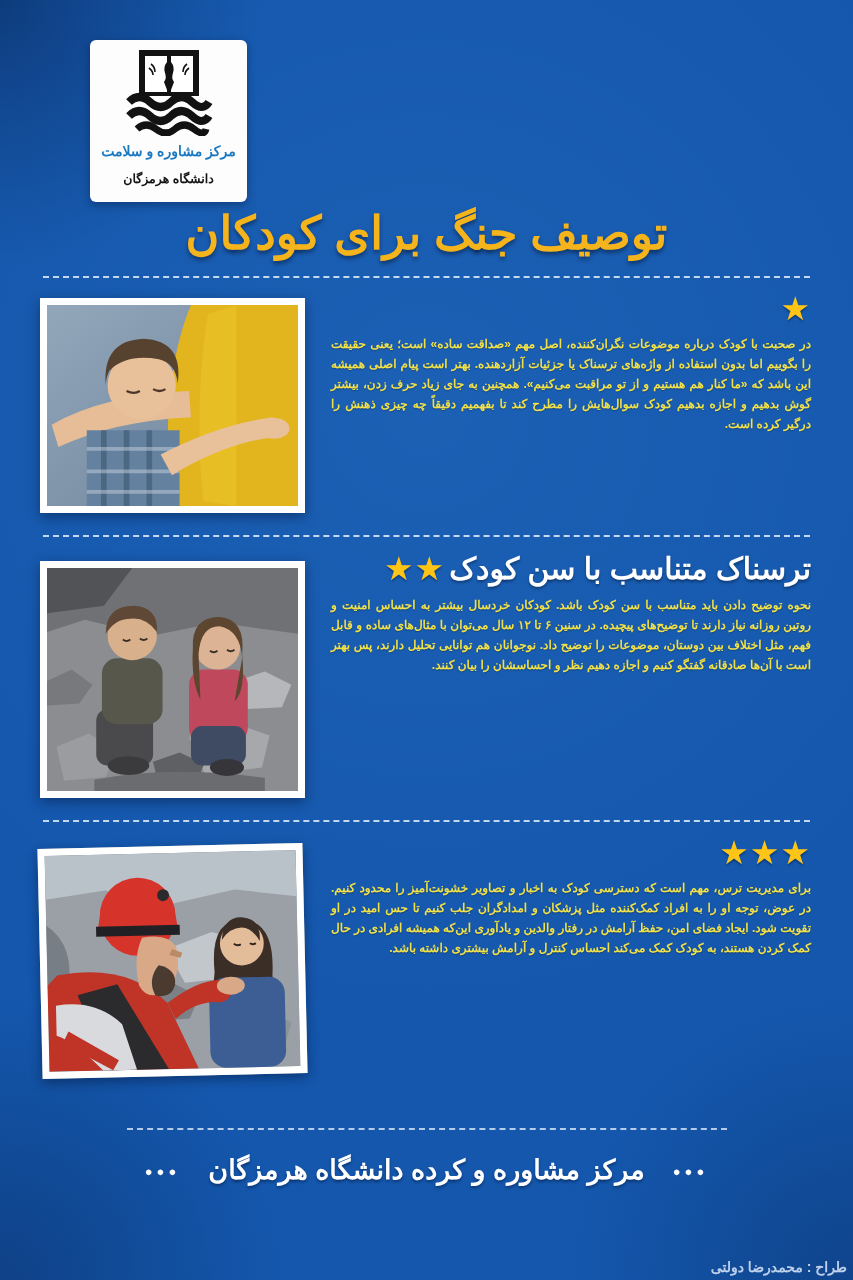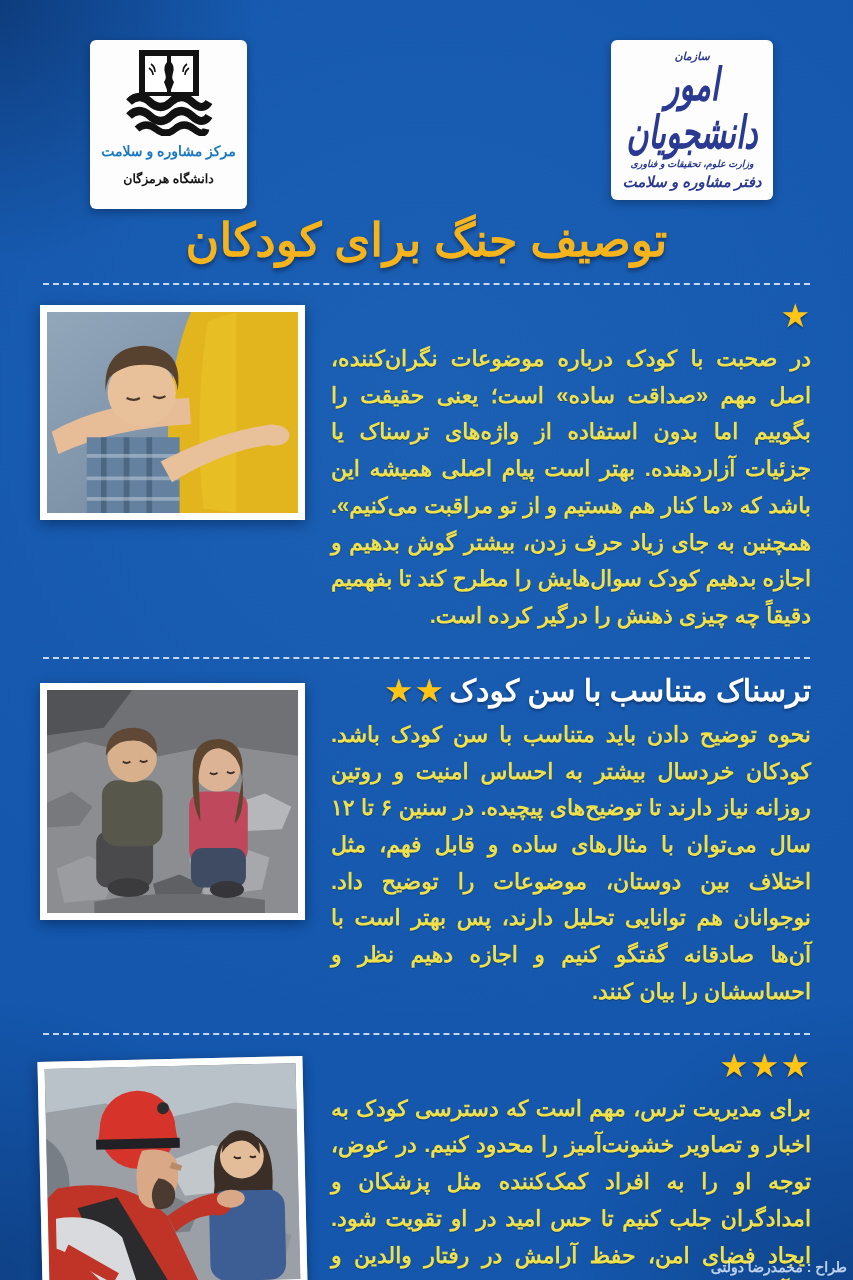--- a/index.html
+++ b/index.html
@@ -12,21 +12,21 @@
       radial-gradient(120% 80% at 50% 32%, rgba(46,118,198,.30), rgba(0,0,0,0) 62%),
       radial-gradient(55% 38% at 0% 0%,   rgba(4,24,62,.45),   rgba(0,0,0,0) 55%),
       radial-gradient(60% 40% at 0% 100%, rgba(4,24,62,.35),   rgba(0,0,0,0) 55%),
       radial-gradient(60% 40% at 100% 100%, rgba(4,24,62,.30), rgba(0,0,0,0) 55%),
       #1457AD;
   }
 
   
   .logos{ display:flex; justify-content:space-between; align-items:flex-start; padding:40px 80px 0 90px; }
   .logo-card{ background:#fdfdfd; border-radius:6px; box-shadow:0 3px 9px rgba(0,20,50,.4); }
-  .logo-card.left{ width:157px; min-height:150px; padding:10px 8px 23px; text-align:center; }
+  .logo-card.left{ width:157px; min-height:150px; padding:10px 8px 16px; text-align:center; }
   .logo-card.right{ width:162px; height:160px; padding:8px 6px; display:flex; flex-direction:column; align-items:center; justify-content:center; text-align:center; }
   .emblem{ display:block; margin:0 auto 6px; }
   .logo-org{ color:#1c79c0; font-weight:bold; font-size:14px; direction:rtl; line-height:1.35; }
   .logo-uni{ color:#141414; font-weight:bold; font-size:12.5px; direction:rtl; margin-top:10px; }
   .callig-top{ color:#2a3a92; font-size:11px; font-weight:bold; font-style:italic; direction:rtl; }
   .callig-main{ color:#2a3a92; font-size:30px; font-weight:bold; font-style:italic; direction:rtl; line-height:1.05; transform:scaleY(1.5); margin:14px 0 16px; letter-spacing:-1px; }
   .ministry{ color:#2a3a92; font-size:9.5px; font-weight:bold; font-style:italic; direction:rtl; margin-top:2px; }
   .office{ color:#2a3a92; font-size:15px; font-weight:bold; font-style:italic; direction:rtl; margin-top:4px; }
 
   
@@ -38,21 +38,21 @@
   .section{ display:flex; gap:26px; align-items:flex-start; padding:14px 42px 6px 40px; }
   .media{ flex-shrink:0; width:265px; border:7px solid #ffffff; box-shadow:0 4px 12px rgba(0,15,45,.45); background:#8a9aaa; margin-top:6px; font-size:0; }
   .media svg{ display:block; width:100%; height:100%; }
   .media.h1{ height:215px; }
   .media.h2{ height:237px; margin-top:10px; }
   .media.h3{ height:230px; margin-top:10px; transform:rotate(-1.3deg); }
   .content{ flex:1; min-width:0; }
   .heading-row{ display:flex; justify-content:flex-end; align-items:center; gap:4px; margin-bottom:9px; }
   .stars{ color:#FFC516; font-size:33px; line-height:1; letter-spacing:1px; text-shadow:0 2px 2px rgba(0,10,30,.35); }
   .heading{ color:#ffffff; direction:rtl; font-size:30px; font-weight:bold; text-shadow:0 2px 3px rgba(0,10,30,.4); white-space:nowrap; }
-  .body-text{ direction:rtl; text-align:justify; color:#F0E14A; font-weight:bold; font-size:22px; line-height:1.67; text-shadow:0 1px 1px rgba(0,10,30,.3); }
+  .body-text{ direction:rtl; text-align:justify; color:#F0E14A; font-weight:bold; font-size:12px; line-height:1.67; text-shadow:0 1px 1px rgba(0,10,30,.3); }
 
   
   .footer-rule{ border:none; border-top:2px dashed rgba(236,244,255,.75); width:600px; margin:46px auto 0; height:0; }
   .footer-row{ display:flex; justify-content:center; align-items:center; gap:28px; margin-top:24px; }
   .footer-text{ color:#ffffff; direction:rtl; font-size:27px; font-weight:bold; text-shadow:0 2px 3px rgba(0,10,30,.4); }
   .dots{ color:#ffffff; font-size:13px; letter-spacing:4px; line-height:1; transform:translateY(2px); }
   .credit{ position:absolute; right:6px; bottom:5px; direction:rtl; color:rgba(219,232,250,.85); font-size:14px; font-weight:bold; }
 </style>
 </head>
 <body>
@@ -73,26 +73,20 @@
         <path d="M28,14 q4,3 4,8 M26,18 q4,3 4,7" stroke="#121212" stroke-width="1.6" fill="none"></path>
         <path d="M64,14 q-4,3 -4,8 M66,18 q-4,3 -4,7" stroke="#121212" stroke-width="1.6" fill="none"></path>
         <path d="M6,52 q10,-10 21,0 t21,0 t21,0 t17,0" stroke="#121212" stroke-width="8" fill="none"></path>
         <path d="M6,66 q10,-10 21,0 t21,0 t21,0 t17,0" stroke="#121212" stroke-width="8" fill="none"></path>
         <path d="M14,79 q9,-8 19,0 t19,0 t19,0 t12,0" stroke="#121212" stroke-width="7" fill="none"></path>
       </svg>
       <div class="logo-org">مرکز مشاوره و سلامت</div>
       <div class="logo-uni">دانشگاه هرمزگان</div>
     </div>
 
-    <div class="logo-card right">
-      <div class="callig-top">سازمان</div>
-      <div class="callig-main">امور دانشجویان</div>
-      <div class="ministry">وزارت علوم، تحقیقات و فناوری</div>
-      <div class="office">دفتر مشاوره و سلامت</div>
-    </div>
   </div>
 
   <h1 class="main-title">توصیف جنگ برای کودکان</h1>
   <hr class="rule">
 
   <div class="section">
     <div class="media h1">
       <svg viewBox="0 0 265 215" preserveAspectRatio="none">
         <defs>
           <linearGradient id="bg1" x1="0" y1="0" x2="1" y2="1">

